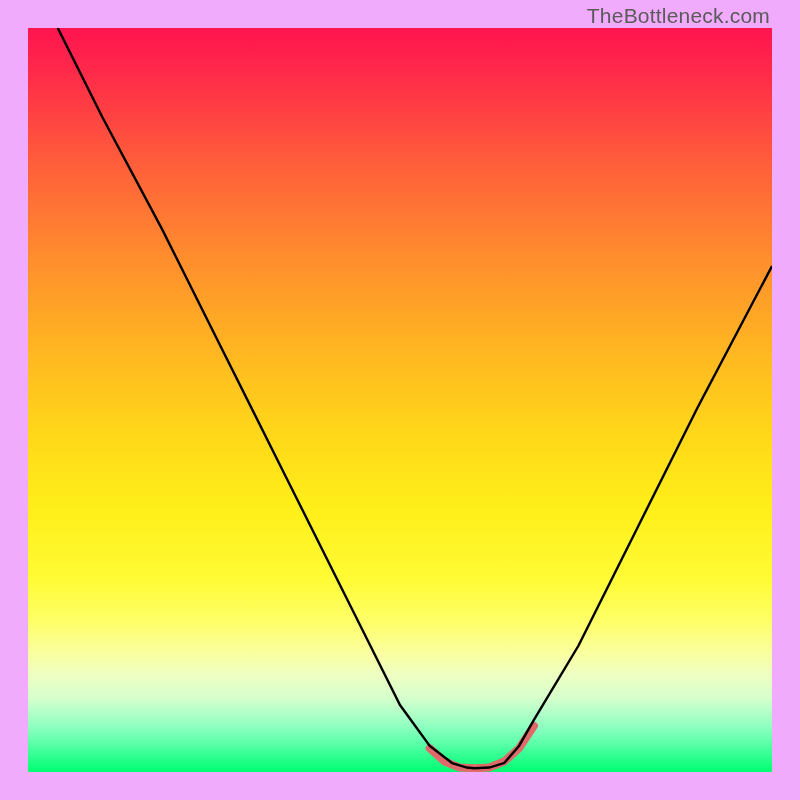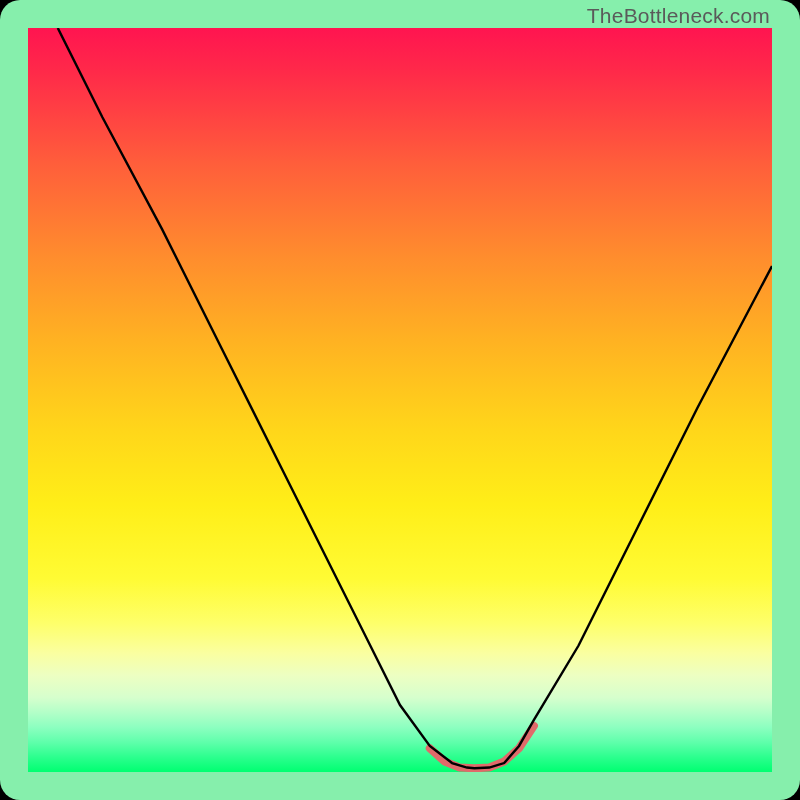--- a/index.html
+++ b/index.html
@@ -1,22 +1,21 @@
 <!DOCTYPE html>
 <html><head>
 <meta charset="utf-8">
 <style>
   * { margin: 0; padding: 0; box-sizing: border-box; }
   html, body { width: 800px; height: 800px; overflow: hidden; background: #000; }
   .frame {
     position: relative;
     width: 800px;
     height: 800px;
-    background: #86efac;
-    border-radius: 20px;
+    background: #f0abfc;
   }
   .plot-area {
     position: absolute;
     left: 28px;
     top: 28px;
     width: 744px;
     height: 744px;
     overflow: hidden;
   }
   .gradient-bg {

